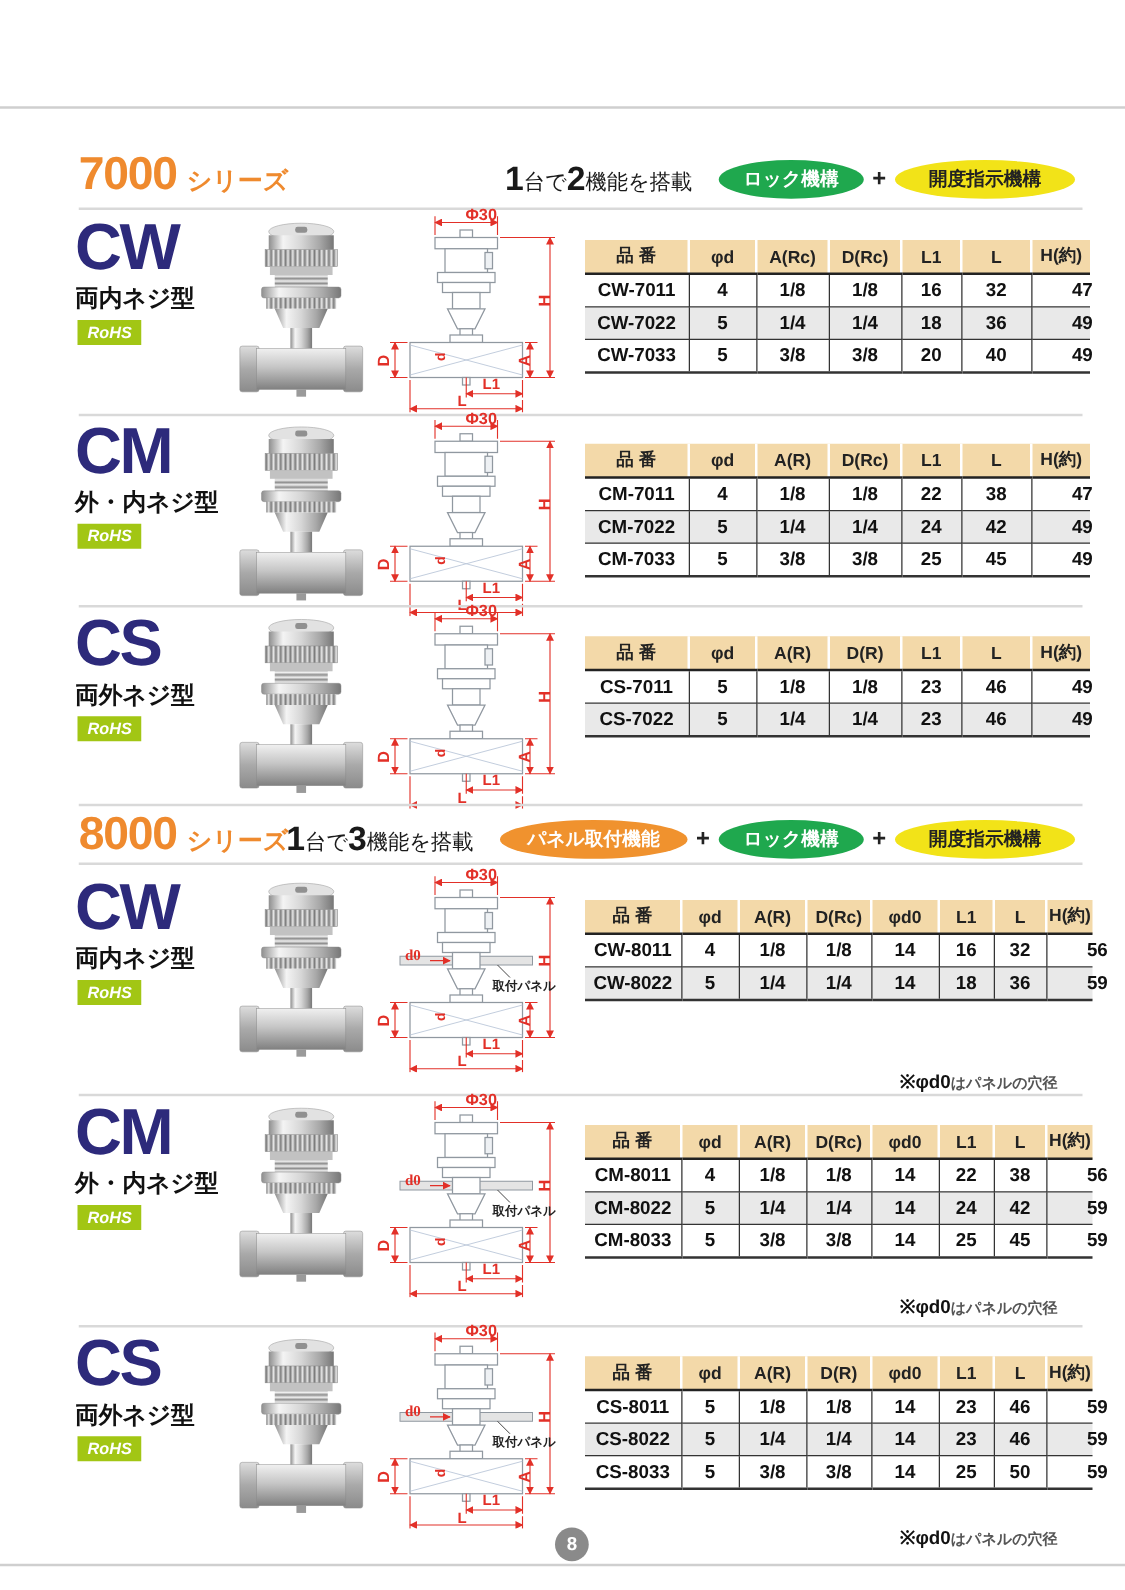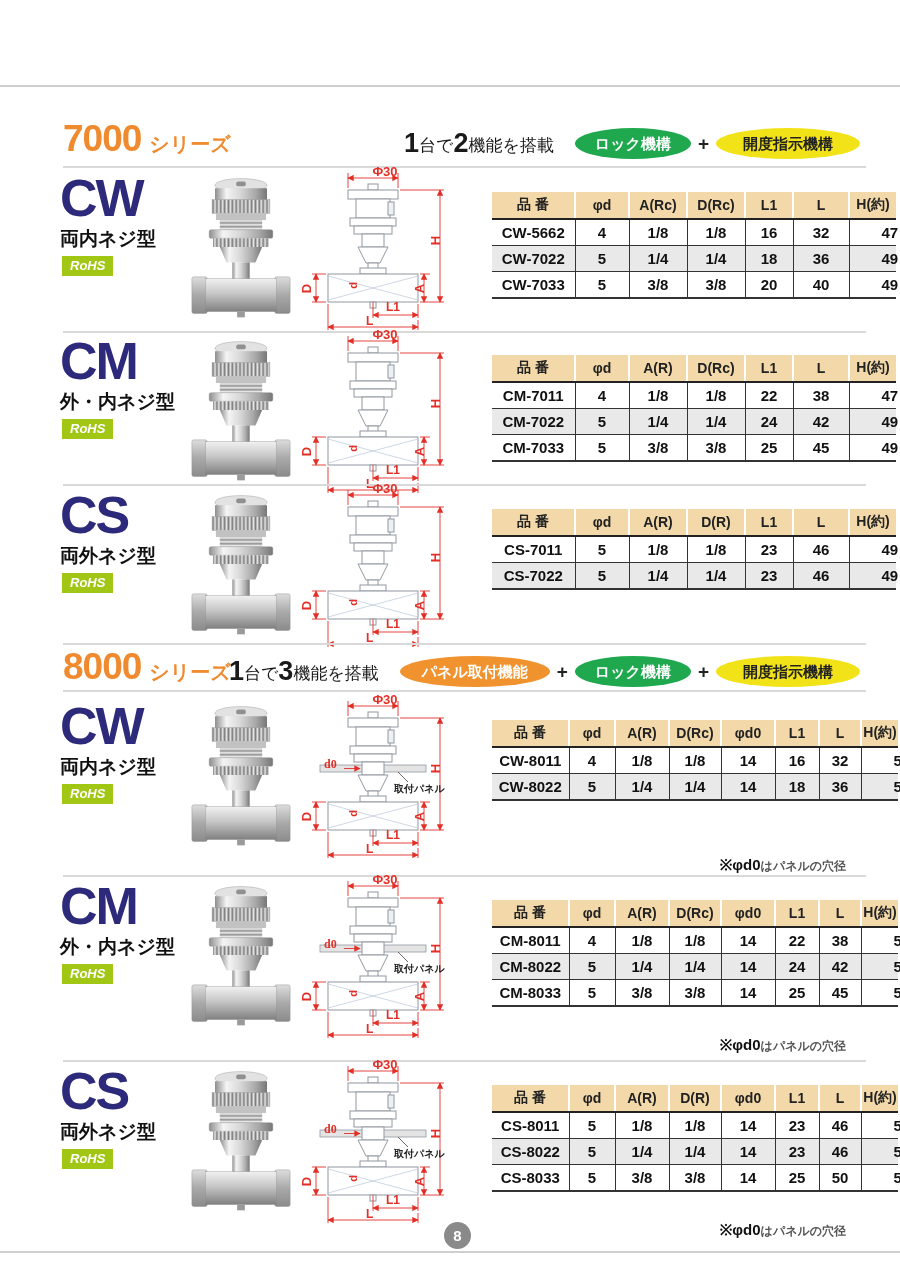--- a/index.html
+++ b/index.html
@@ -39,21 +39,21 @@
   .dim-dbig{left:2px;top:114px;transform:rotate(-90deg);font-size:13px;}
   .dim-dsmall{left:50px;top:112px;transform:rotate(-90deg);font-size:11px;}
   .dim-a{left:115px;top:114px;transform:rotate(-90deg);font-size:13px;}
   .dim-l1{left:86px;top:133px;}
   .dim-l{left:66px;top:147px;}
   .dim-d0{left:24px;top:62px;font-family:Liberation Serif, serif;}
   .panel-label{position:absolute;left:94px;top:86px;color:#222;font-size:10px;font-weight:bold;white-space:nowrap;}
 
   
   table.spec{position:absolute;left:468px;top:22px;width:392px;border-collapse:collapse;
-             table-layout:fixed;font-family:"Liberation Sans",sans-serif;margin-left:24px;}
+             table-layout:fixed;font-family:"Liberation Sans",sans-serif;}
   table.spec th{background:#f3d9a9;border-right:2px solid #fff;border-bottom:2px solid #222;
                 height:26px;font-size:14px;font-weight:bold;color:#222;padding:0;text-align:center;}
   table.spec th:last-child{border-right:none;}
   table.spec td{border-right:1px solid #333;border-bottom:1px solid #333;height:25px;
                 font-size:15px;font-weight:bold;color:#111;text-align:center;padding:0;}
   table.spec td:last-child{border-right:none;padding-left:32px;}
   table.spec tbody tr:nth-child(even){background:#e9e9e9;}
   table.spec tbody tr:last-child td{border-bottom:2px solid #333;}
   .t7 th:nth-child(1){width:82px}.t7 th:nth-child(2){width:52px}.t7 th:nth-child(3){width:56px}
   .t7 th:nth-child(4){width:56px}.t7 th:nth-child(5){width:46px}.t7 th:nth-child(6){width:54px}
@@ -219,21 +219,21 @@
             <th>φd</th>
             <th>A(Rc)</th>
             <th>D(Rc)</th>
             <th>L1</th>
             <th>L</th>
             <th>H(約)</th>
           </tr>
         </thead>
         <tbody>
           <tr>
-            <td>CW-5662</td>
+            <td>CW-7011</td>
             <td>4</td>
             <td>1/8</td>
             <td>1/8</td>
             <td>16</td>
             <td>32</td>
             <td>47</td>
           </tr>
           <tr>
             <td>CW-7022</td>
             <td>5</td>

